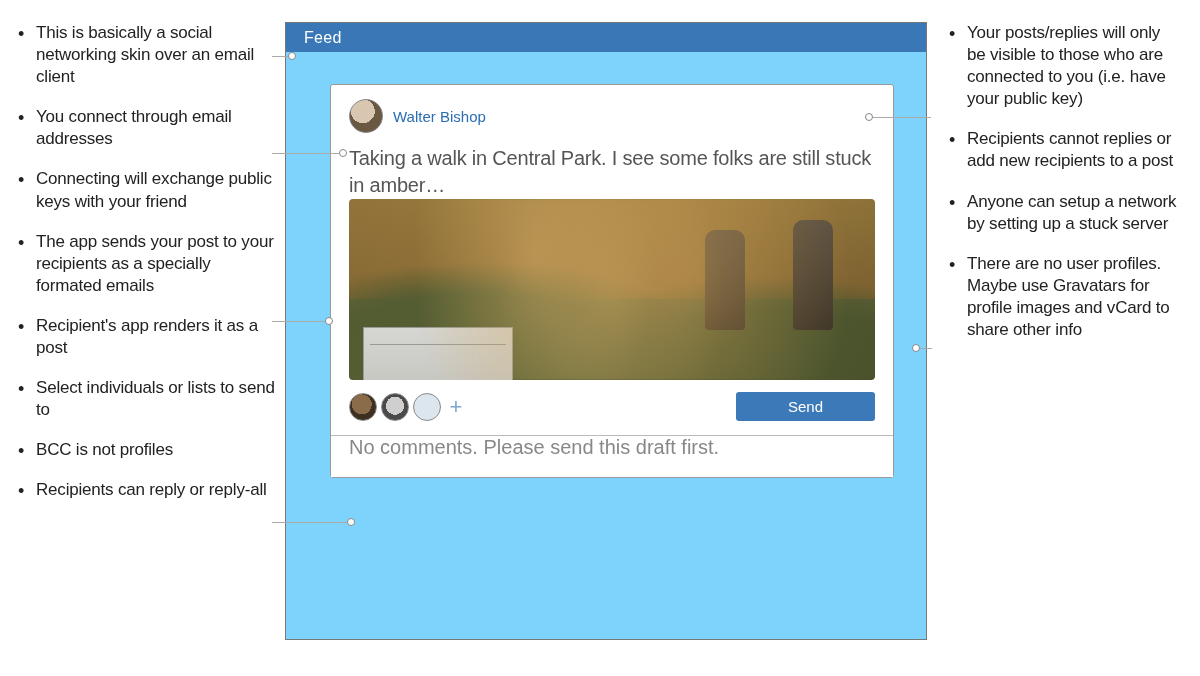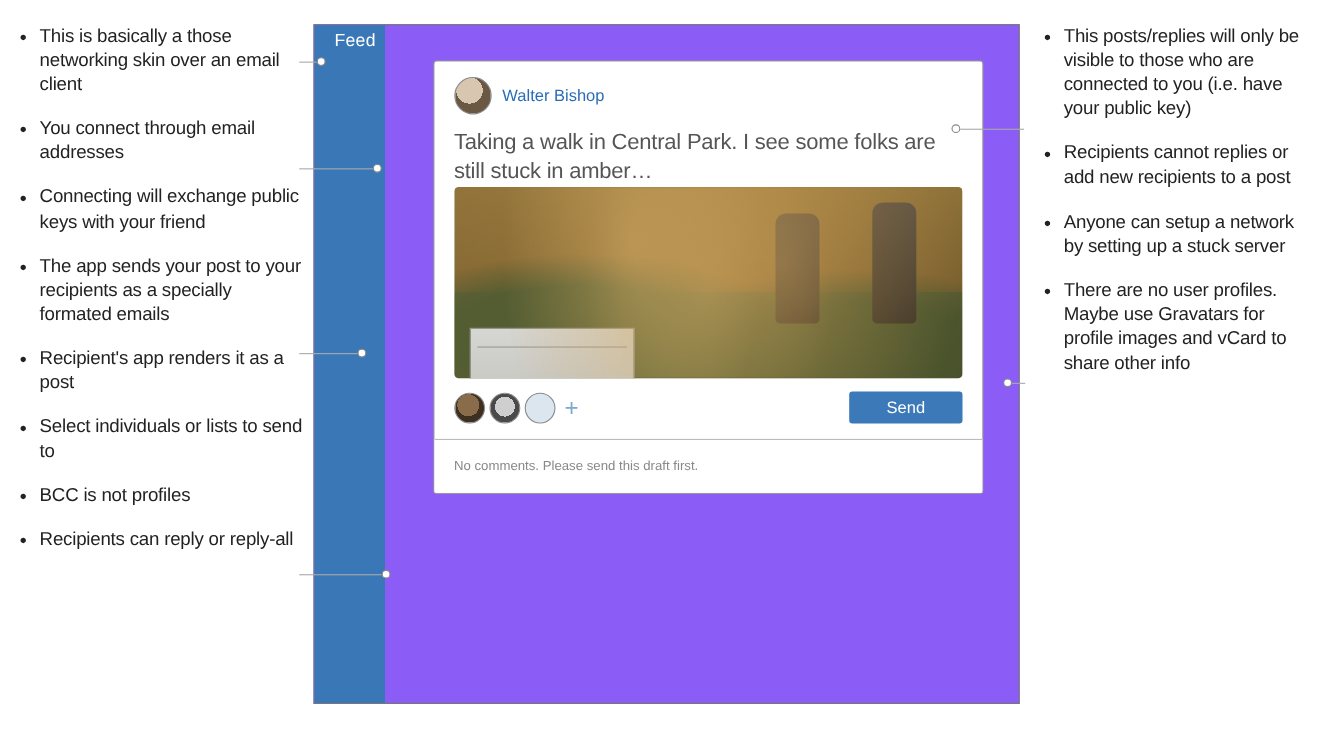--- a/index.html
+++ b/index.html
@@ -51,23 +51,23 @@
   }
   .col-center {
     flex: 1;
     position: relative;
     padding-right: 8px;
   }
   .app-window {
     width: 100%;
     height: 618px;
     border: 1px solid #777;
-    background: #8b5cf6;
-    display: flex;
-    flex-direction: row;
+    background: #7dd3fc;
+    display: flex;
+    flex-direction: column;
   }
   .app-header {
     background: #3a77b7;
     color: #fff;
     font-size: 16px;
     padding: 6px 8px 5px 18px;
     letter-spacing: 0.3px;
   }
   .app-body {
     flex: 1;
@@ -161,46 +161,46 @@
   .recip.r2 { background: radial-gradient(circle at 50% 45%, #cfcfcf 0 9px, #4a4a4a 9px 100%); }
   .recip.r3 { background: radial-gradient(circle at 50% 50%, #dbe6ee 0 100%); }
   .add-btn {
     width: 22px; height: 22px;
     display:flex;align-items:center;justify-content:center;
     color:#7fa8d0;font-size:22px;font-weight:300;
     cursor:pointer;
   }
   .send-btn {
     background:#3b79b8;color:#fff;border:none;border-radius:3px;
-    padding:6px 34px;font-size:15px;cursor:pointer;
+    padding:6px 52px;font-size:15px;cursor:pointer;
   }
   .comments-section {
     border-top:1px solid #bbb;
-    padding:16px 18px 18px;
+    padding:0 18px 18px;
     color:#888;
-    font-size:12px;
+    font-size:20px;
     background:#fff;
   }
   .anchor {
     position:absolute;width:8px;height:8px;border-radius:50%;
     background:#fff;border:1.5px solid #888;
   }
   .leader {
     position:absolute;height:1px;background:#aaa;
   }
 </style>
 </head>
 <body>
 
 <div class="layout">
 
   <div class="col-left" id="left-col">
       <div class="bullet">
         <div class="dot">•</div>
-        <div class="txt">This is basically a those networking skin over an email client</div>
+        <div class="txt">This is basically a social networking skin over an email client</div>
       </div>
       <div class="bullet">
         <div class="dot">•</div>
         <div class="txt">You connect through email addresses</div>
       </div>
       <div class="bullet">
         <div class="dot">•</div>
         <div class="txt">Connecting will exchange public keys with your friend</div>
       </div>
       <div class="bullet">
@@ -280,21 +280,21 @@
     <div class="anchor" style="left:580px;top:91px"></div>
     <div class="leader" style="left:588px;top:95px;width:58px"></div>
 
     <div class="anchor" style="left:627px;top:322px"></div>
     <div class="leader" style="left:635px;top:326px;width:12px"></div>
   </div>
 
   <div class="col-right" id="right-col">
       <div class="bullet">
         <div class="dot">•</div>
-        <div class="txt">This posts/replies will only be visible to those who are connected to you (i.e. have your public key)</div>
+        <div class="txt">Your posts/replies will only be visible to those who are connected to you (i.e. have your public key)</div>
       </div>
       <div class="bullet">
         <div class="dot">•</div>
         <div class="txt">Recipients cannot replies or add new recipients to a post</div>
       </div>
       <div class="bullet">
         <div class="dot">•</div>
         <div class="txt">Anyone can setup a network by setting up a stuck server</div>
       </div>
       <div class="bullet">

